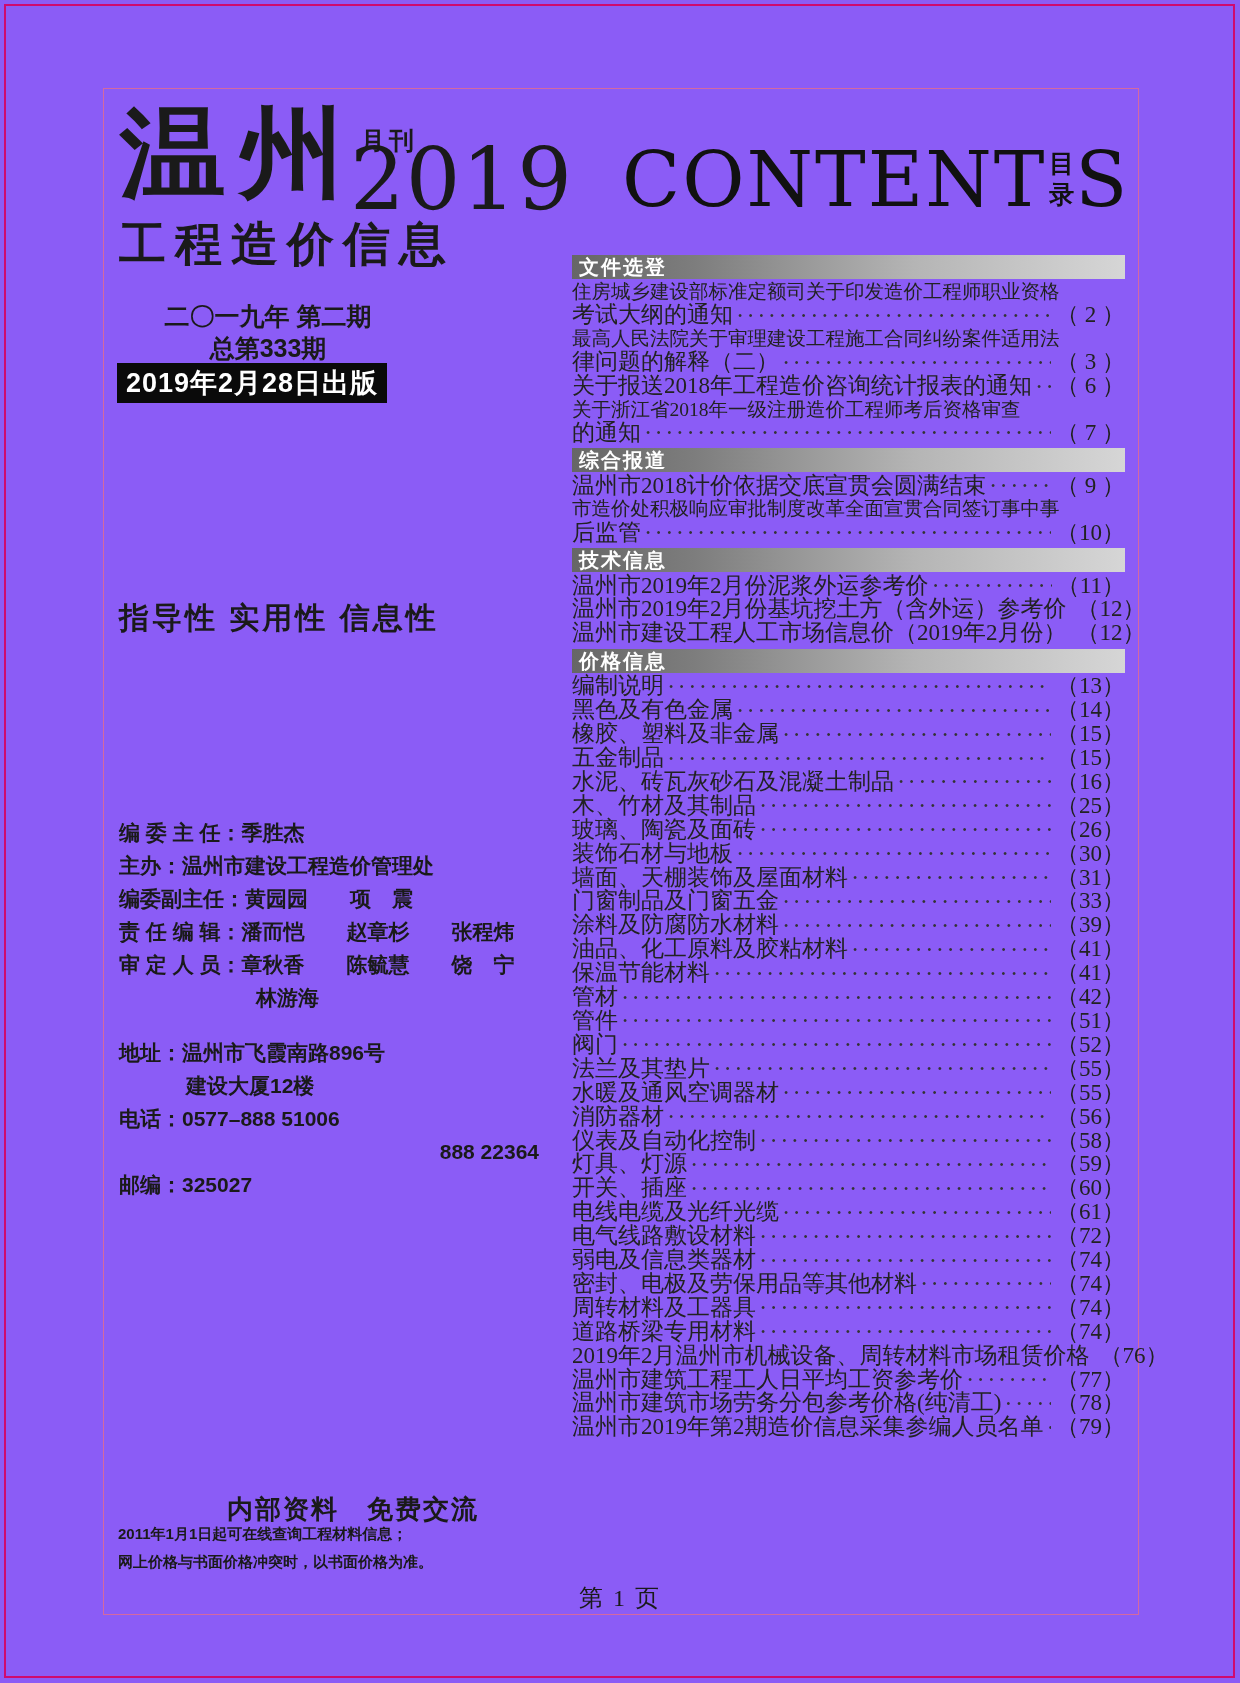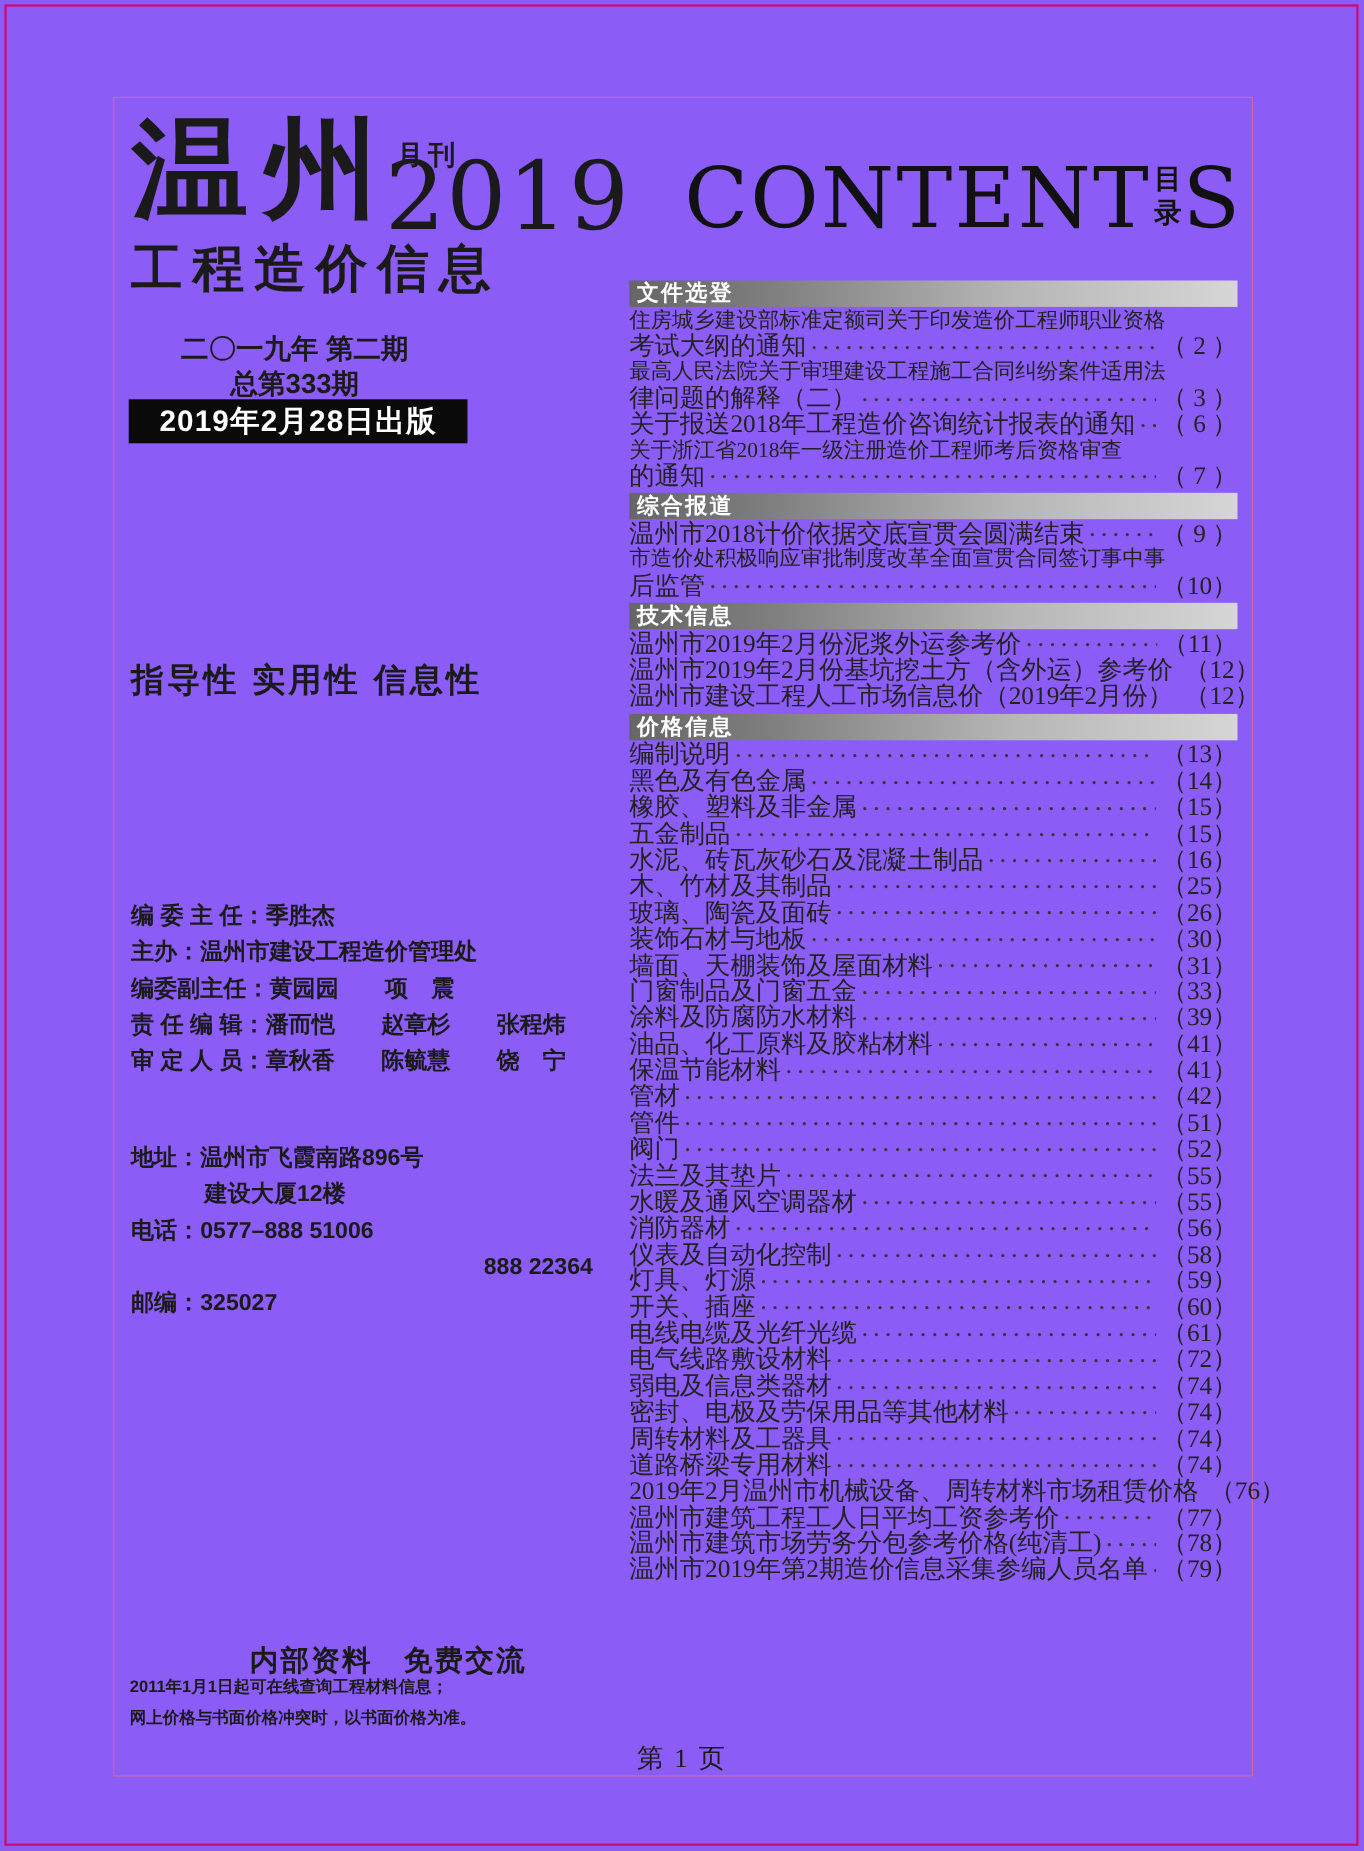--- a/index.html
+++ b/index.html
@@ -17,21 +17,21 @@
     letter-spacing:12px; line-height:1; transform:scaleX(1.08); transform-origin:left top; }
   .brand-monthly { position:absolute; left:360px; top:124px; font-size:25px; font-weight:900; letter-spacing:4px; }
   .brand-year { position:absolute; left:350px; top:136px; font-size:86px; line-height:1;
     font-family:"DejaVu Serif",serif; letter-spacing:1px; }
   .brand-line2 { position:absolute; left:119px; top:220px; font-size:47px; font-weight:900;
     letter-spacing:9px; line-height:1; }
   .issue-line1 { position:absolute; left:118px; top:300px; width:300px; text-align:center;
     font-size:25px; font-weight:600; }
   .issue-line2 { position:absolute; left:118px; top:332px; width:300px; text-align:center;
     font-size:25px; font-weight:600; }
-  .pub-box { position:absolute; left:117px; top:363px; width:308px; height:40px;
+  .pub-box { position:absolute; left:117px; top:363px; width:270px; height:40px;
     background:#0a0a0a; color:#ffffff; font-size:27px; font-weight:700;
     text-align:center; line-height:40px; letter-spacing:1px; }
   .slogan { position:absolute; left:119px; top:598px; font-size:30px; font-weight:700; letter-spacing:3px; }
 
   
   .staff-block { position:absolute; left:119px; top:816px; width:420px; }
   .staff-block .row { font-size:21px; font-weight:700; line-height:33px; white-space:pre; }
   .contact-block { position:absolute; left:119px; top:1036px; width:420px; }
   .contact-block .row { font-size:21px; font-weight:700; line-height:33px; white-space:pre; }
   .indent-1 { padding-left:137px; }
@@ -83,20 +83,21 @@
   <div class="issue-line2">总第333期</div>
   <div class="pub-box">2019年2月28日出版</div>
   <div class="slogan">指导性 实用性 信息性</div>
 
   <div class="staff-block" id="staff-block">
       <div class="row">编 委 主 任：季胜杰</div>
       <div class="row">主办：温州市建设工程造价管理处</div>
       <div class="row">编委副主任：黄园园　　项　震</div>
       <div class="row">责 任 编 辑：潘而恺　　赵章杉　　张程炜</div>
       <div class="row">审 定 人 员：章秋香　　陈毓慧　　饶　宁</div>
+      <div class="row indent-1">林游海</div>
     </div>
   <div class="contact-block" id="contact-block">
       <div class="row">地址：温州市飞霞南路896号</div>
       <div class="row c-indent-1">建设大厦12楼</div>
       <div class="row">电话：0577–888 51006</div>
       <div class="row c-indent-2">888 22364</div>
       <div class="row">邮编：325027</div>
     </div>
 
   <div class="toc-title">

